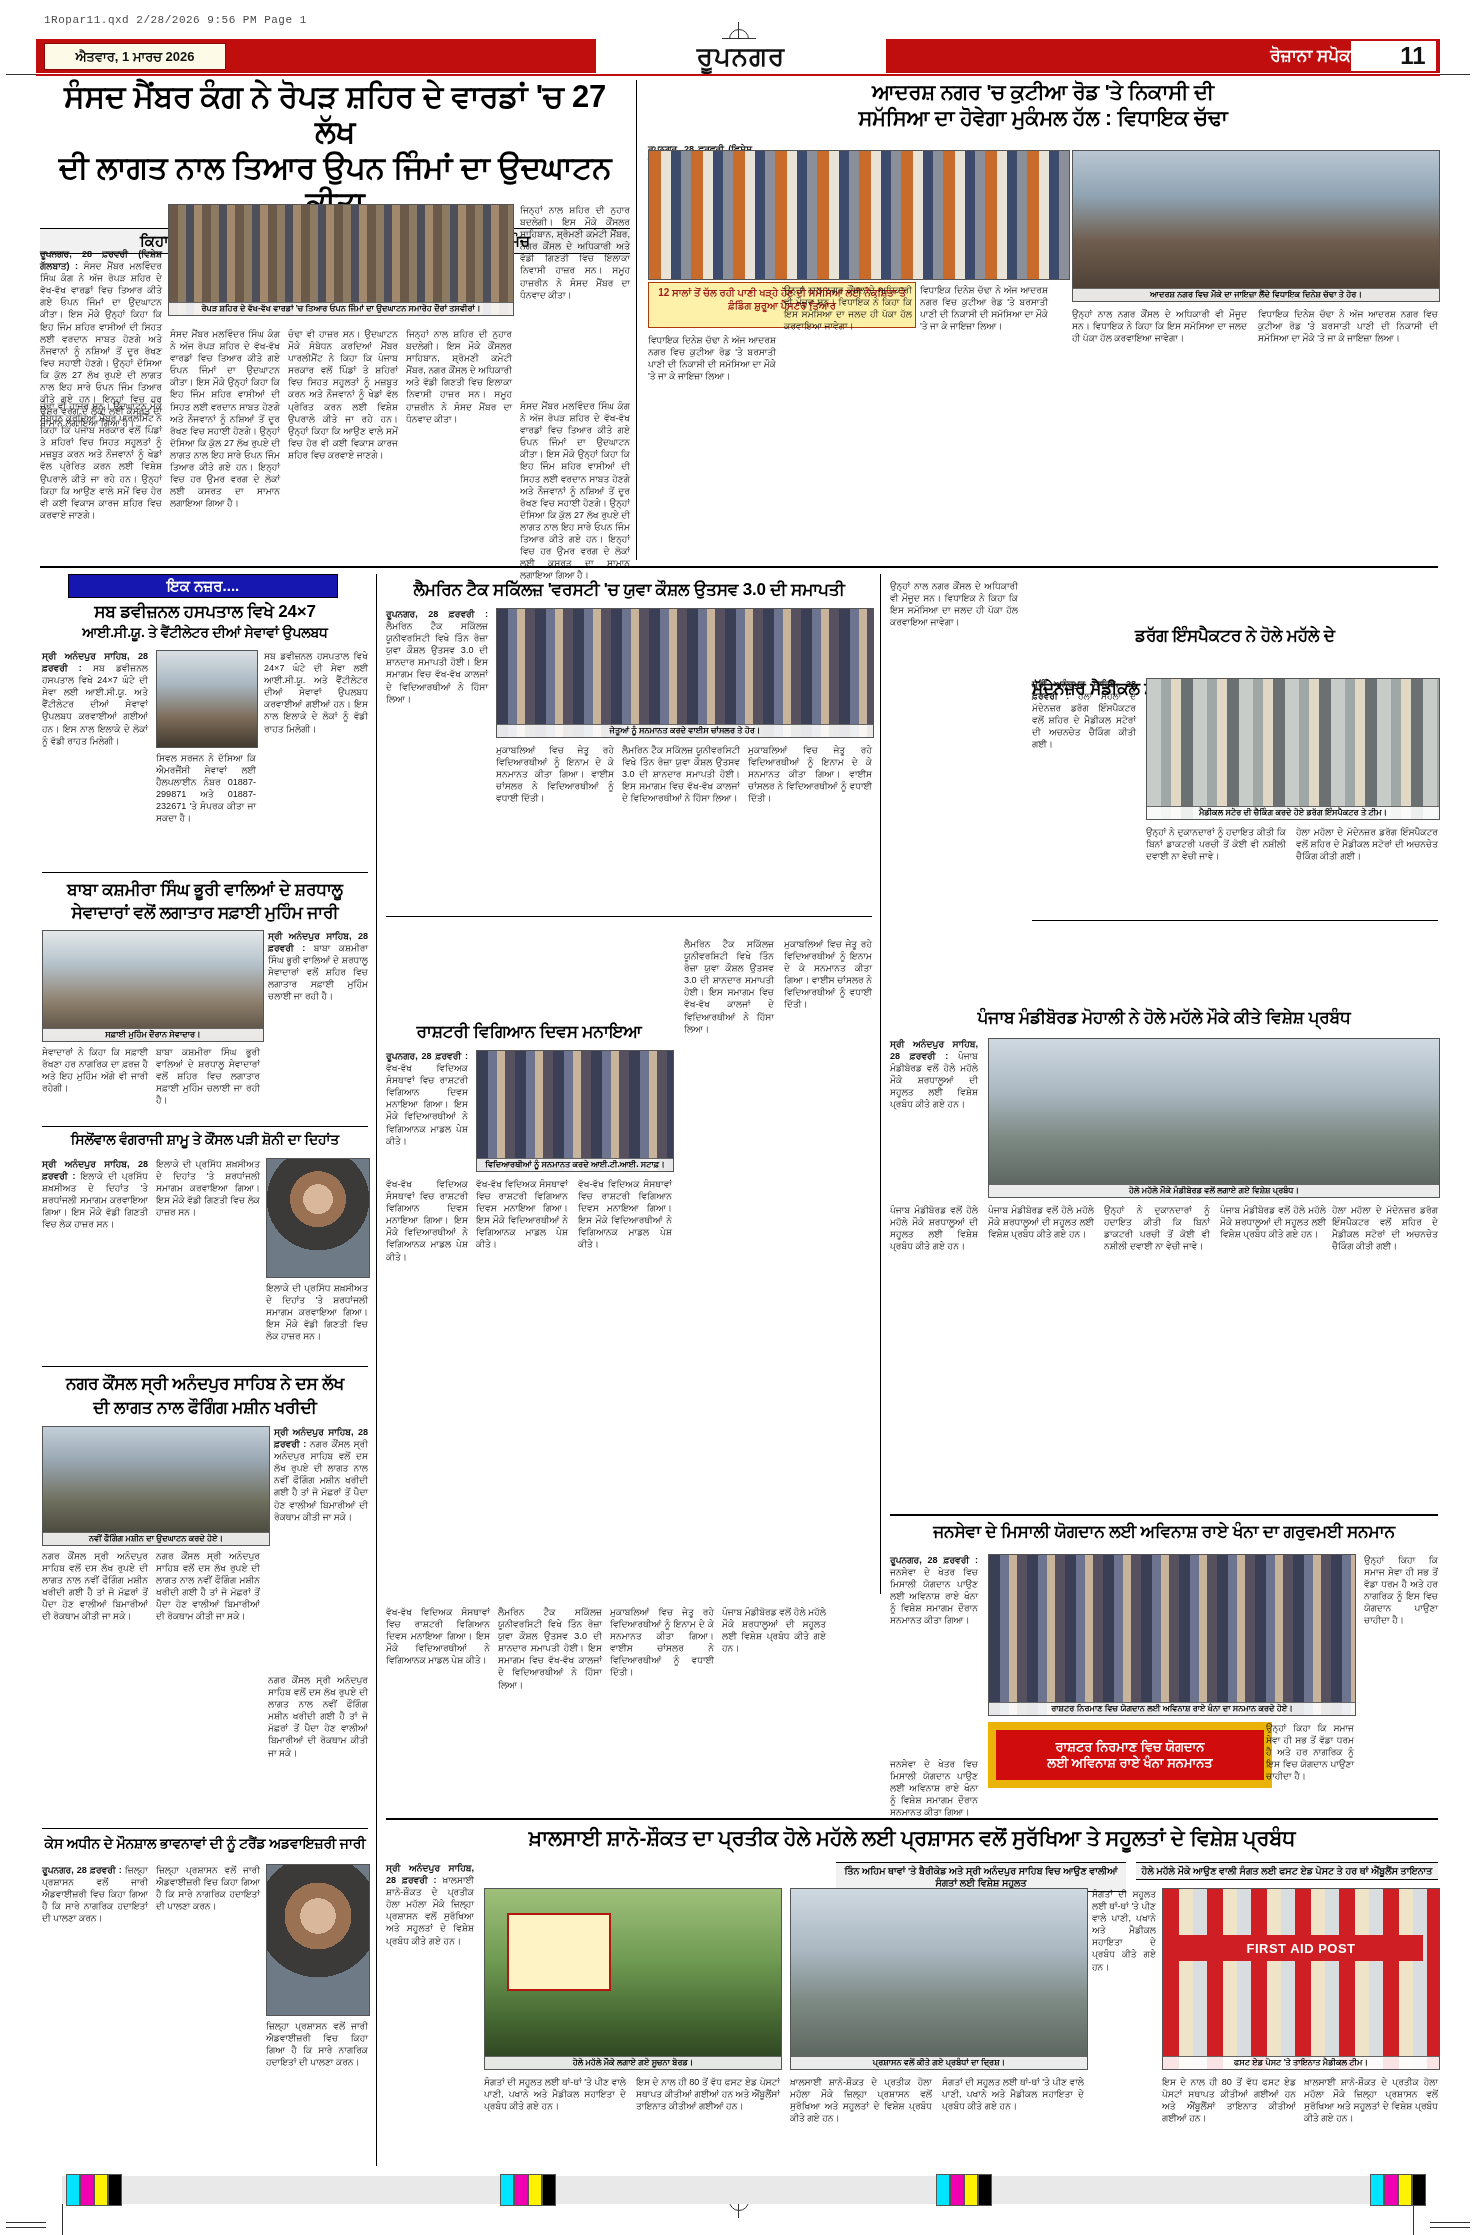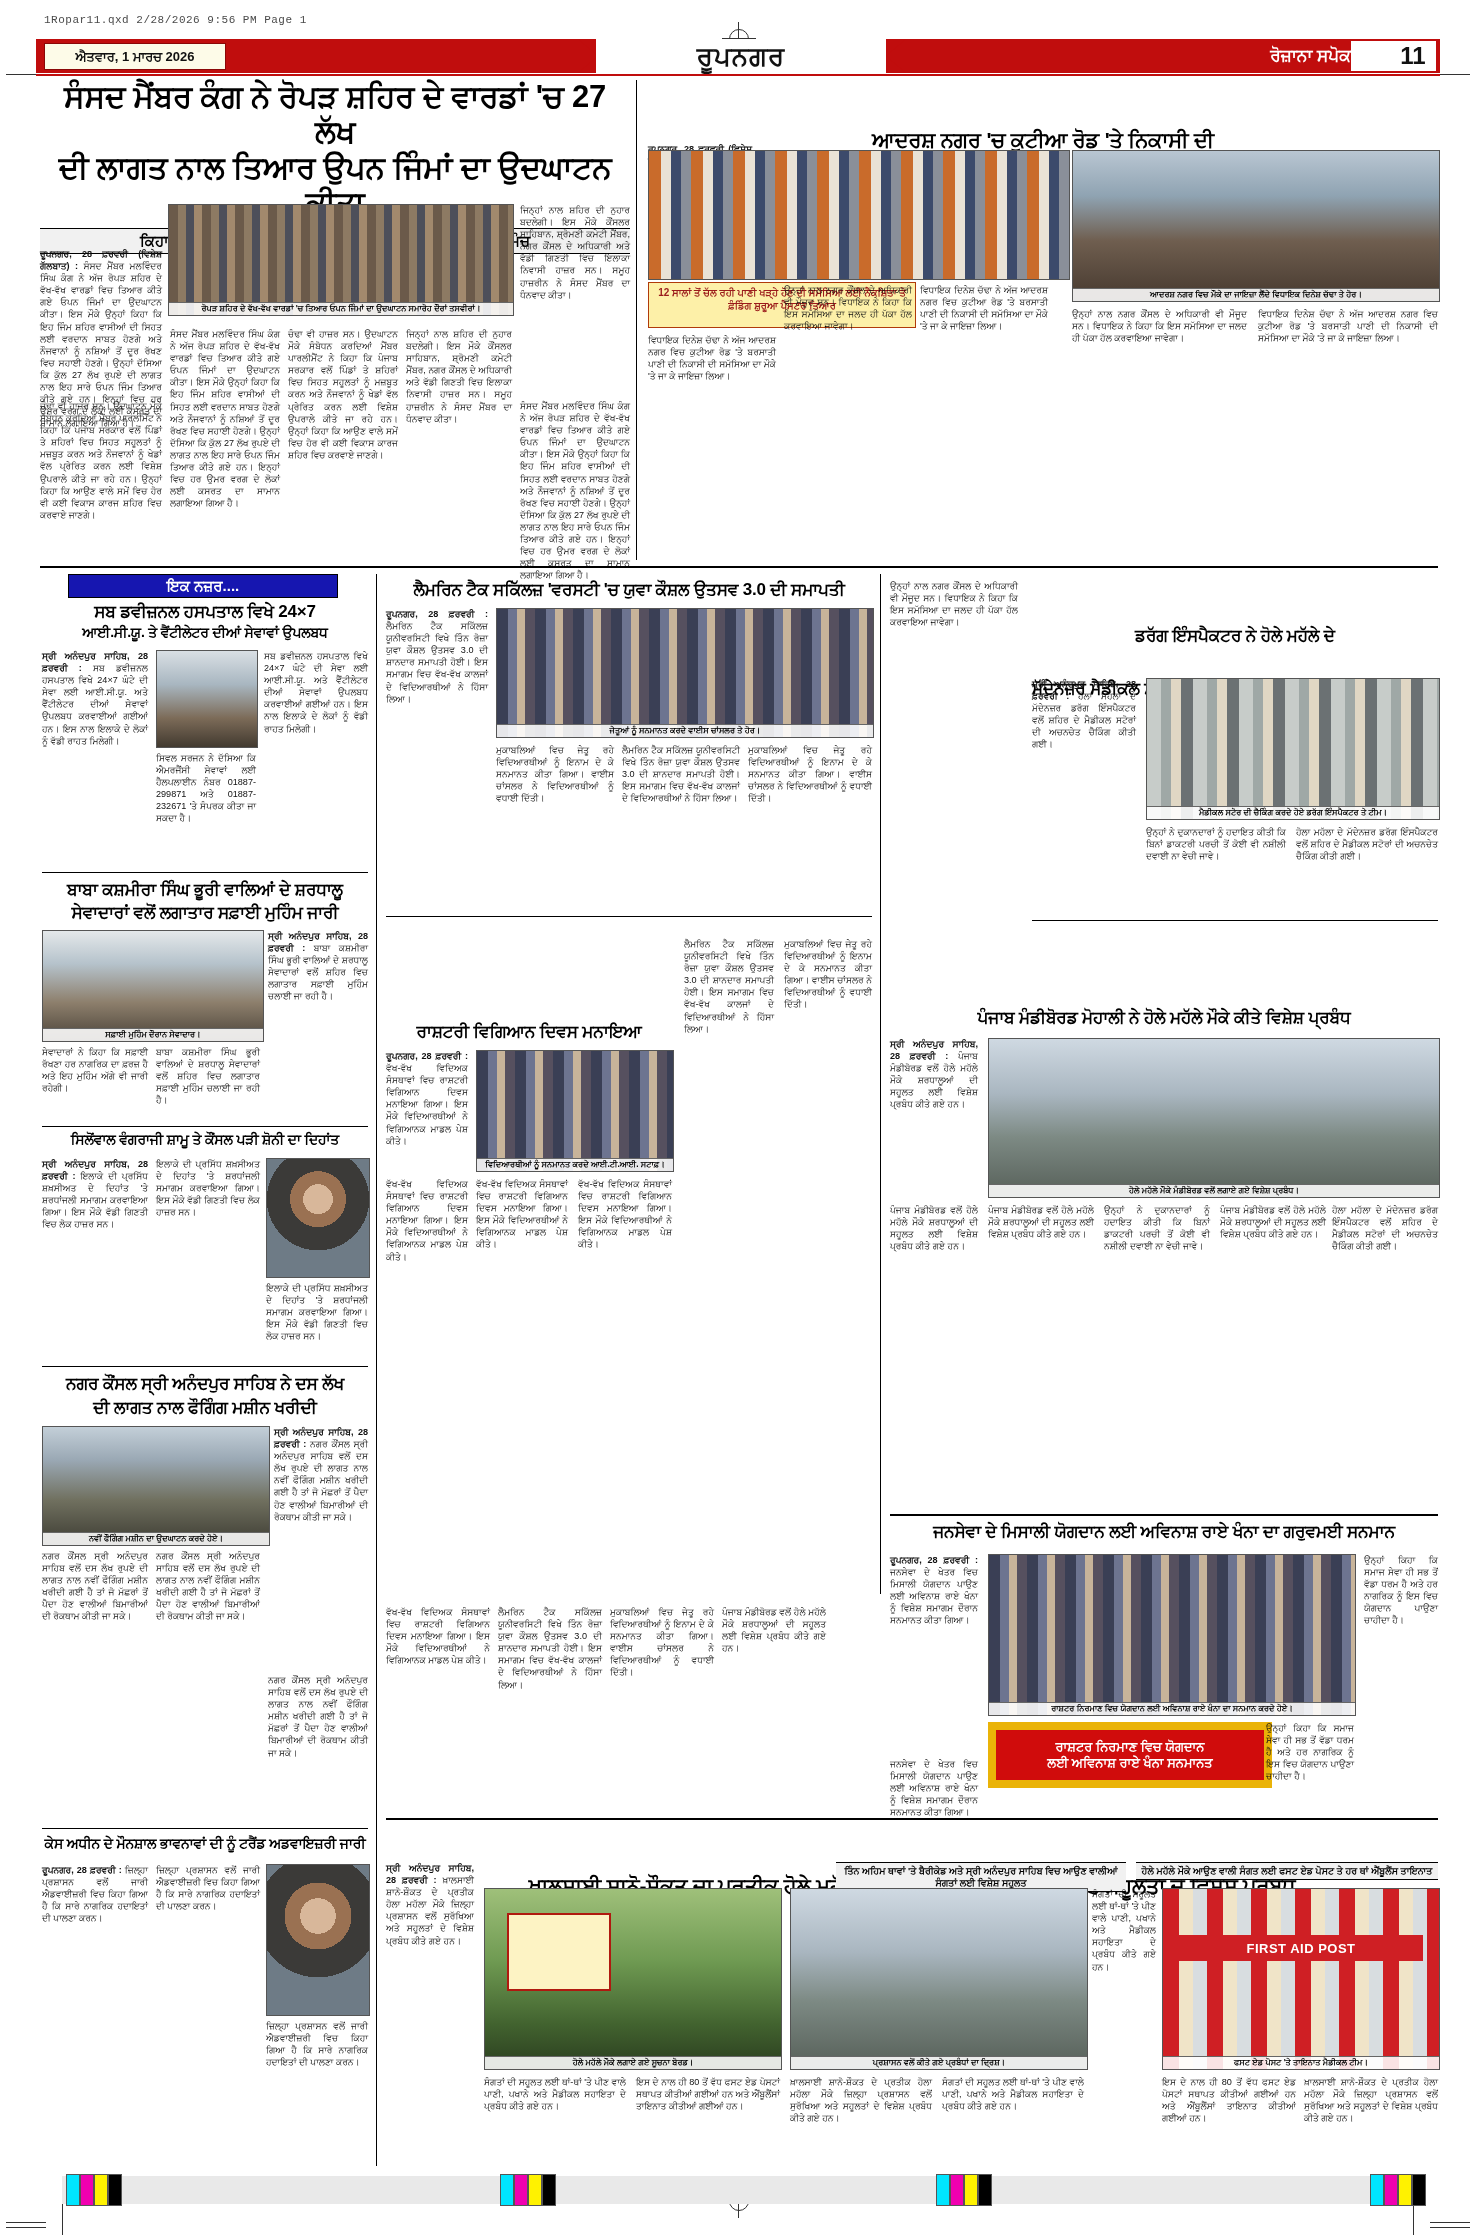--- a/index.html
+++ b/index.html
@@ -24,21 +24,21 @@
   .mast-notch-r{position:absolute;left:886px;top:31px;width:0;height:0;border-top:17px solid transparent;border-bottom:17px solid transparent;border-right:20px solid #c00d0d;}
   .mast-date{position:absolute;left:44px;top:35px;width:180px;height:25px;background:#fdfbe8;border:1px solid #8a0707;display:flex;align-items:center;justify-content:center;font-size:13px;font-weight:bold;color:#111;}
   .mast-title{position:absolute;left:596px;top:33px;width:290px;height:31px;display:flex;align-items:center;justify-content:center;font-size:26px;font-weight:bold;letter-spacing:1px;color:#111;}
   .mast-edition{position:absolute;right:92px;top:36px;height:24px;display:flex;align-items:center;font-size:17px;font-weight:bold;color:#fff;}
   .mast-page{position:absolute;right:40px;top:33px;width:46px;height:30px;background:#fff;display:flex;align-items:center;justify-content:center;font-size:24px;font-weight:bold;color:#111;padding-left:39px;}
   .mast-underline{position:absolute;left:36px;top:66px;width:1404px;height:2px;background:#c00d0d;}
 
   
   .hl{font-weight:bold;color:#000;line-height:1.12;letter-spacing:-.2px;}
   .hl-xl{font-size:31px;}
-  .hl-lg{font-size:21px;margin-top:48px;}
+  .hl-lg{font-size:21px;}
   .hl-md{font-size:17px;}
   .hl-sm{font-size:14px;}
   .sub-bar{background:#f1f1f1;border-top:1px solid #000;border-bottom:1px solid #000;text-align:center;font-weight:bold;font-size:15px;padding:3px 0;}
   .rule-thin{height:1px;background:#000;}
   .rule-med{height:2px;background:#000;}
 
   .body-col{font-size:9.1px;line-height:1.33;text-align:justify;color:#111;
             font-family:"Liberation Sans",sans-serif;}
   .photo{position:relative;overflow:hidden;border:1px solid #555;}
   .ph-cap{position:absolute;left:0;right:0;bottom:0;background:rgba(255,255,255,.88);font-size:8.2px;font-weight:bold;text-align:center;padding:1px 0;border-top:1px solid #666;}

